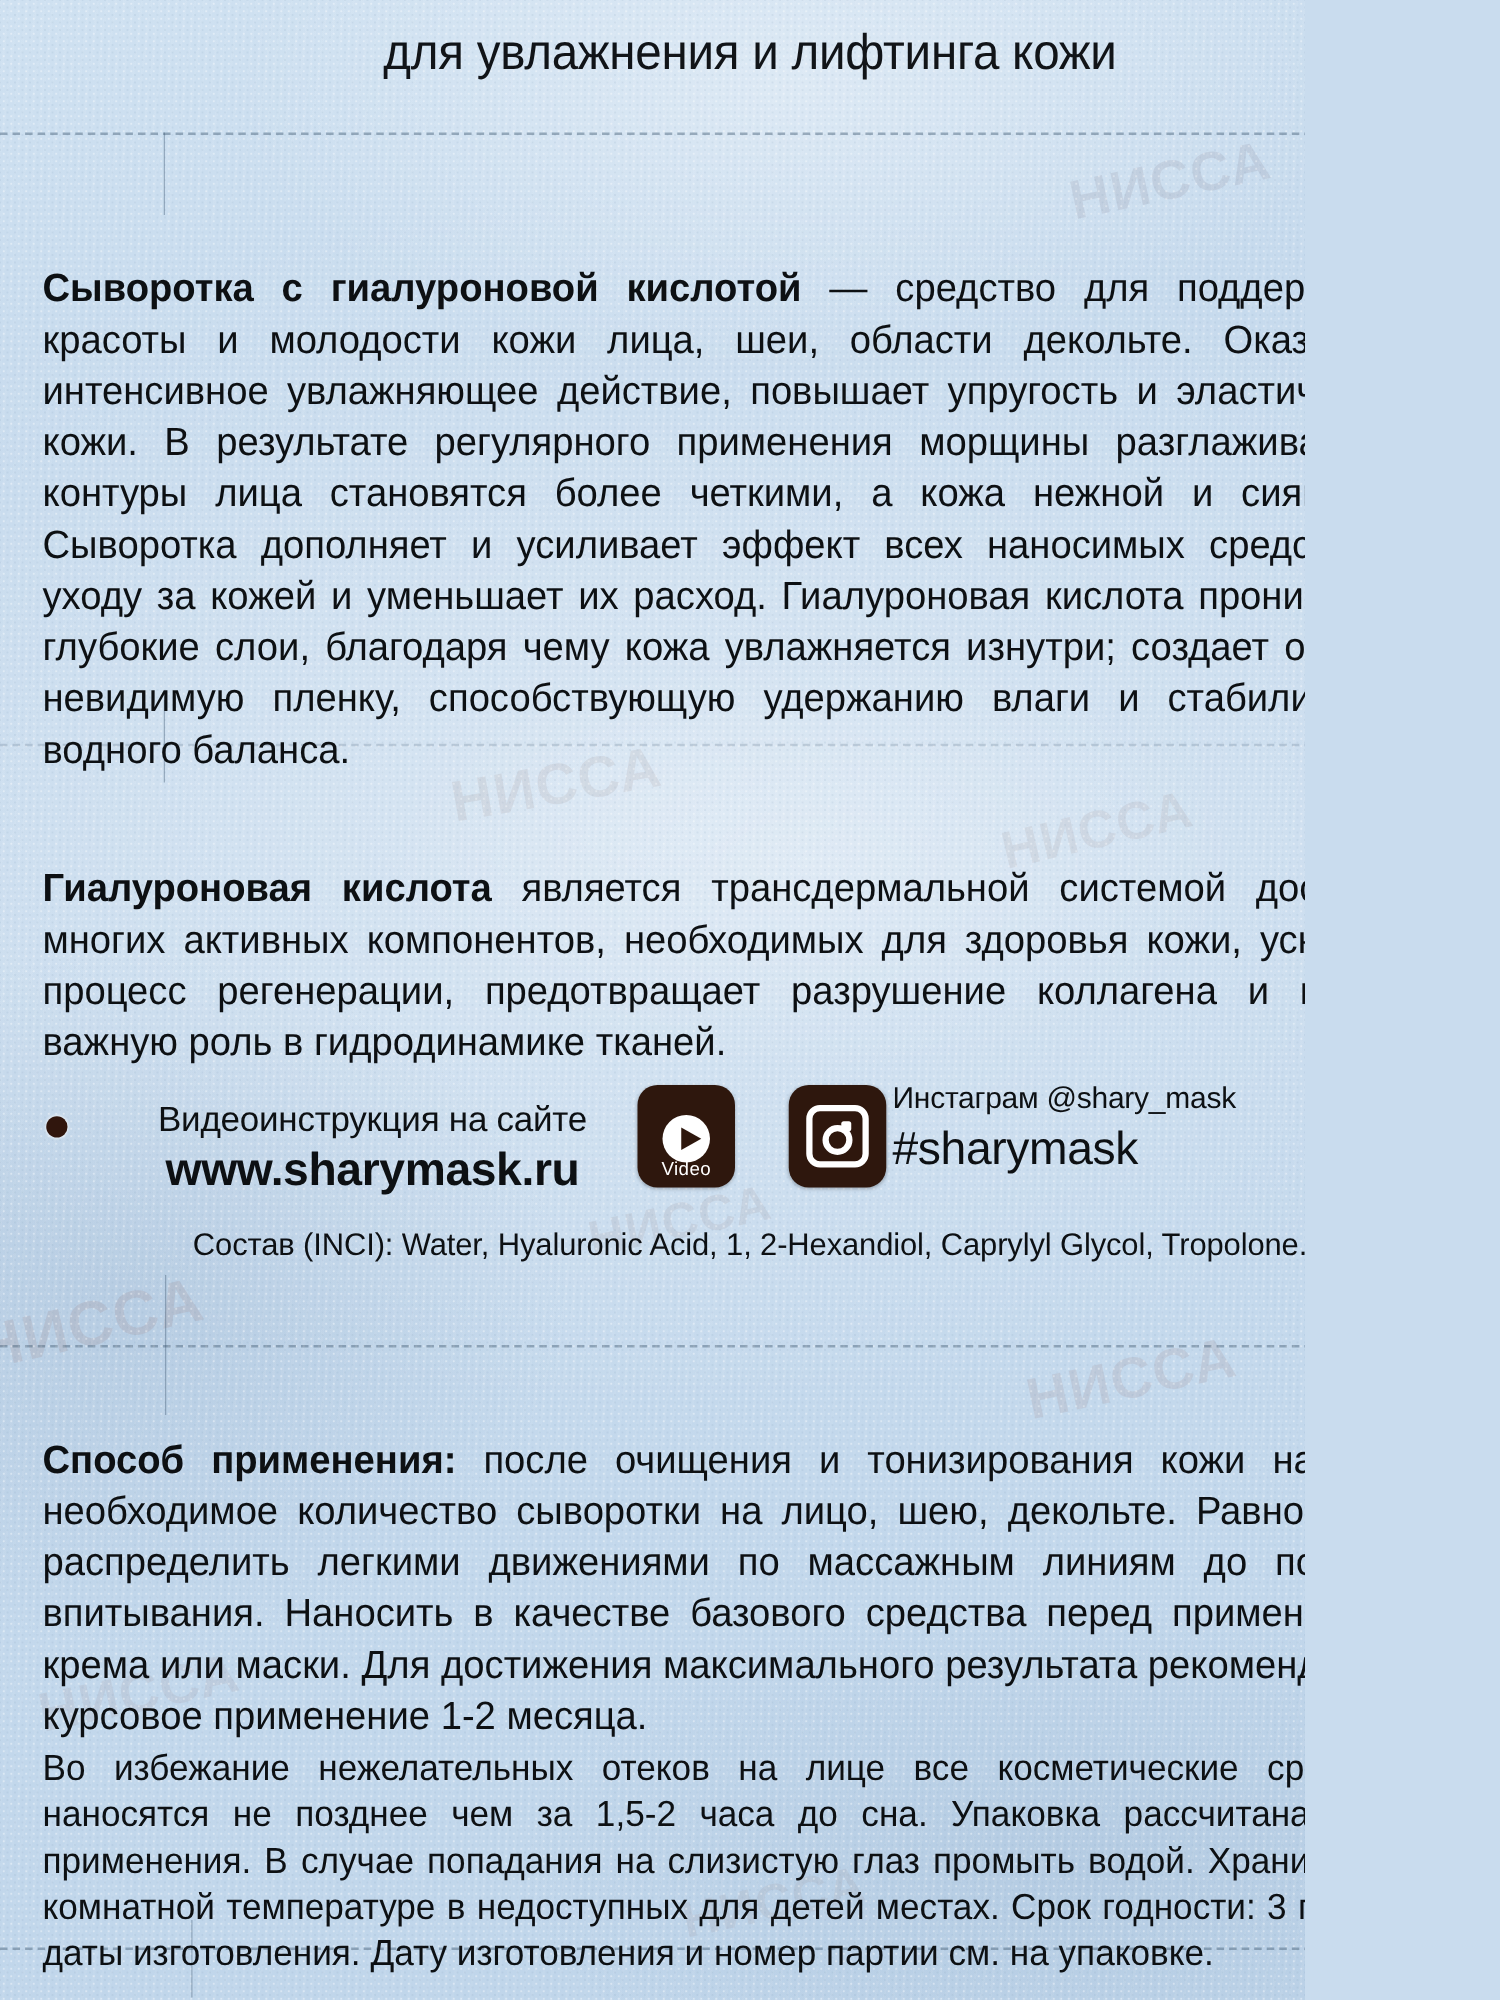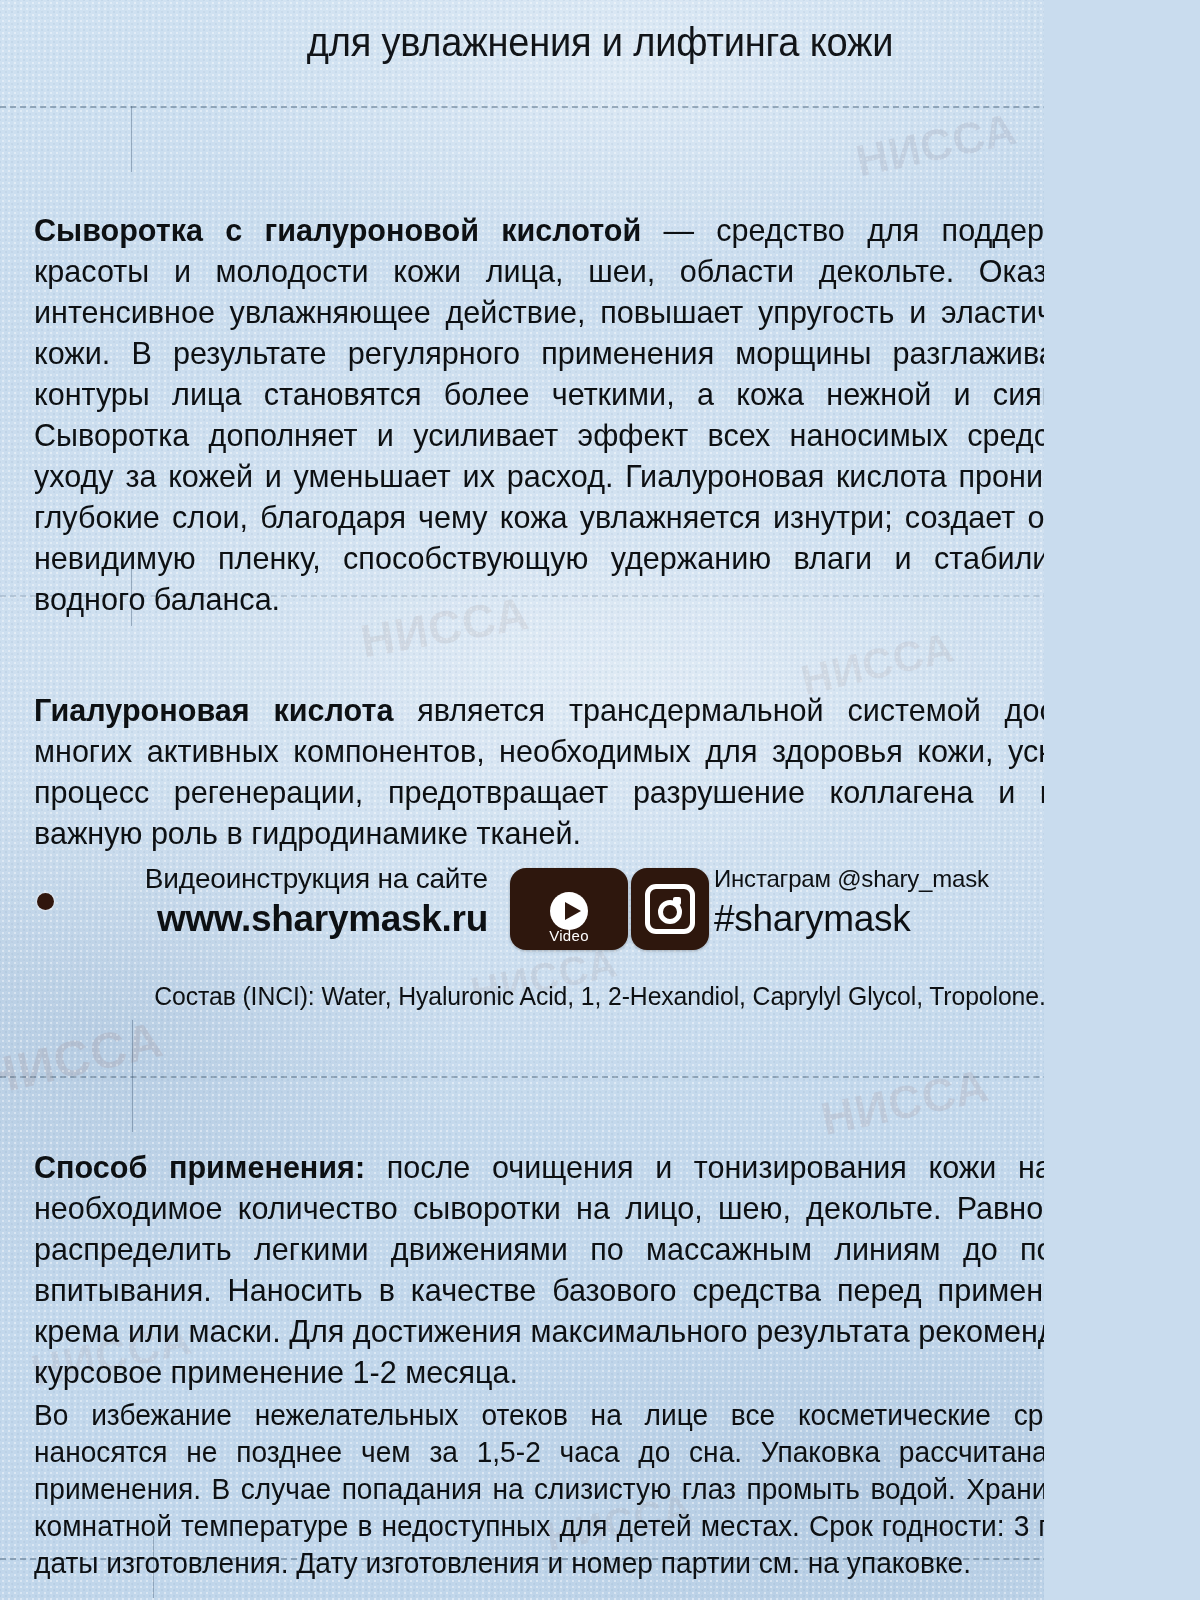--- a/index.html
+++ b/index.html
@@ -139,23 +139,23 @@
     position: absolute;
     left: 0;
     top: 862px;
     width: 1200px;
     height: 96px;
     z-index: 6;
   }
   .media-left {
     position: absolute;
     left: 108px;
-    top: 0;
+    top: 17px;
     width: 380px;
-    text-align: right;
+    text-align: center;
     color: #0d1013;
   }
   .media-left .l1 {
     font-size: 28px;
     line-height: 34px;
     letter-spacing: -0.2px;
   }
   .media-left .l2 {
     font-size: 37px;
     line-height: 46px;
@@ -181,21 +181,21 @@
   }
 
   .icon-badge {
     position: absolute;
     width: 78px;
     height: 82px;
     border-radius: 16px;
     background: #2e170d;
     box-shadow: 0 1px 3px rgba(0,0,0,0.25);
   }
-  #video-badge { left: 510px; top: 6px; padding-left: 40px; }
+  #video-badge { left: 510px; top: 6px; }
   #insta-badge { left: 631px; top: 6px; }
 
   .play-circle {
     position: absolute;
     left: 50%;
     top: 24px;
     transform: translateX(-50%);
     width: 38px;
     height: 38px;
     border-radius: 50%;

